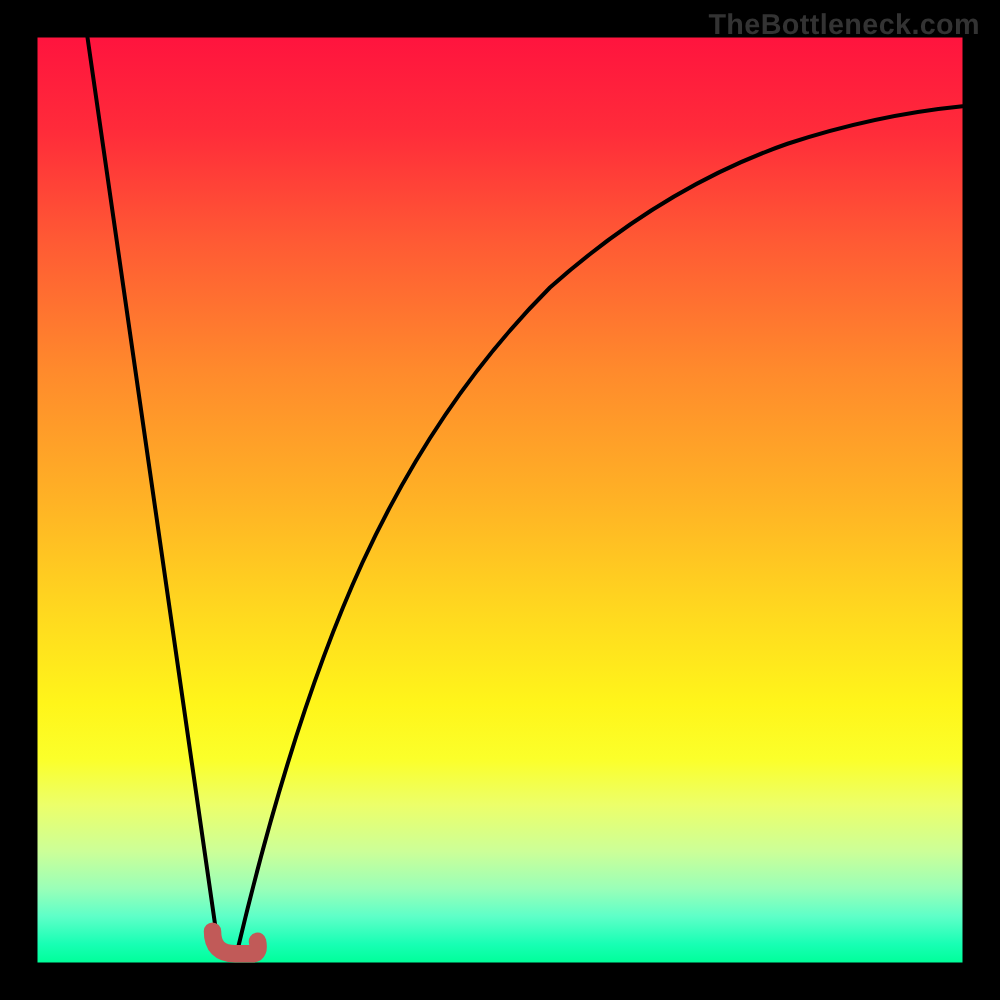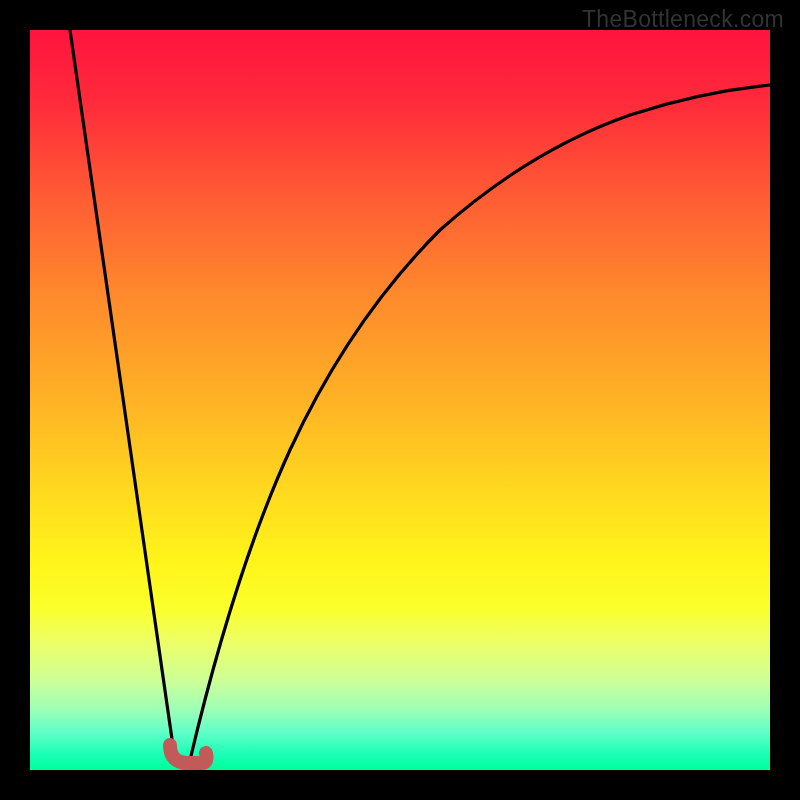--- a/index.html
+++ b/index.html
@@ -42,21 +42,21 @@
       #18ffb4 98%,
       #00ff9a 100%
     );
   }
   .watermark {
     position: absolute;
     top: 6px;
     right: 16px;
     color: #333;
     font-size: 23px;
-    font-weight: 400;
+    font-weight: 700;
     letter-spacing: 0.3px;
     user-select: none;
     text-align: right;
   }
   svg.curves {
     position: absolute;
     left: 0;
     top: 0;
     width: 740px;
     height: 740px;

